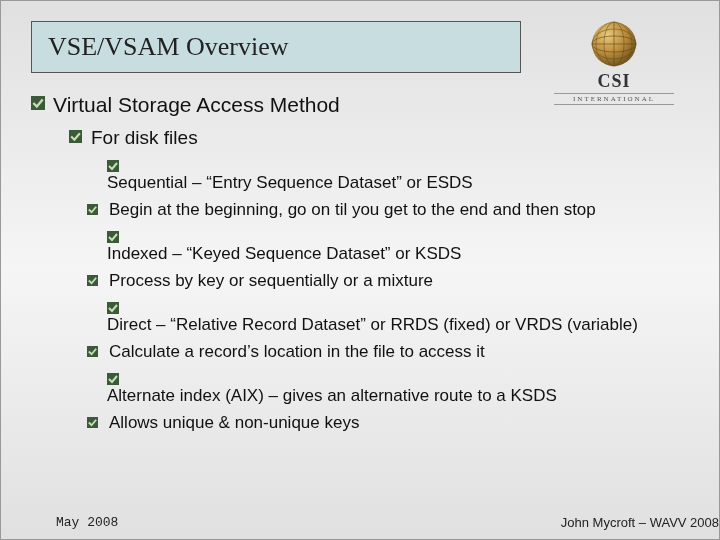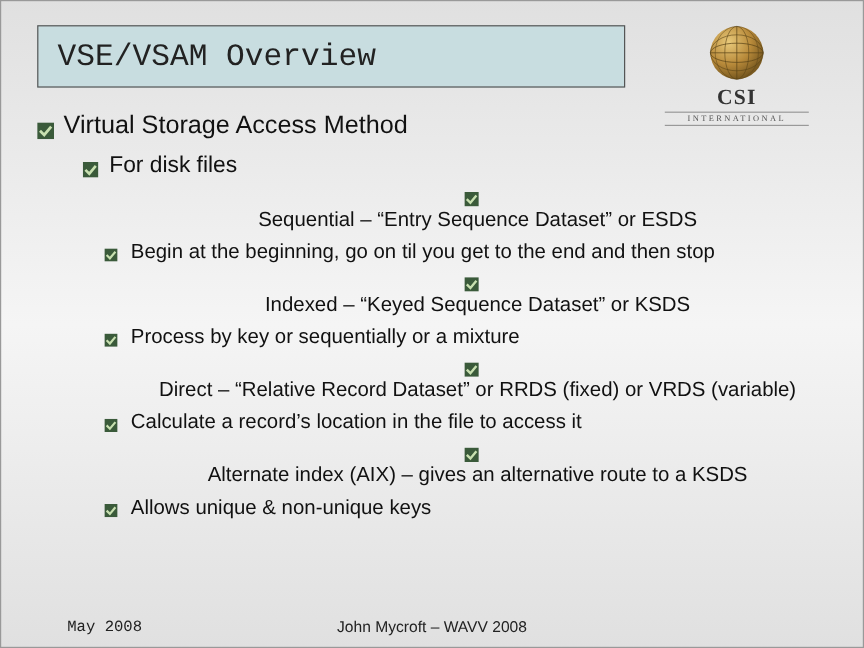--- a/index.html
+++ b/index.html
@@ -17,21 +17,21 @@
     border: 1px solid #999;
   }
   .title-bar {
     background: #c8dde0;
     border: 1px solid #555;
     padding: 10px 16px;
     font-size: 26px;
     font-weight: normal;
     color: #222;
     width: 490px;
-    font-family: Liberation Mono, monospace;
+    font-family: Liberation Serif, serif;
   }
   .logo-box {
     position: absolute;
     top: 18px;
     right: 45px;
     width: 120px;
     text-align: center;
   }
   .logo-circle {
     width: 50px;
@@ -57,21 +57,21 @@
     padding: 1px 0;
     margin-top: 1px;
   }
   .content {
     margin-top: 18px;
     font-size: 17px;
     color: #111;
   }
   .bullet-1, .bullet-2, .bullet-3, .bullet-4 {
     display: flex;
-    align-items: center;
+    align-items: flex-start;
     line-height: 1.35;
     margin-bottom: 4px;
   }
   .bullet-1 { margin-left: 0px; font-size: 21px; }
   .bullet-2 { margin-left: 38px; font-size: 19px; margin-top: 6px; }
   .bullet-3 { margin-left: 76px; font-size: 17px; flex-direction: column; }
   .bullet-4 { margin-left: 56px; font-size: 17px; }
   .bicon {
     width: 12px;
     height: 12px;
@@ -84,21 +84,21 @@
   .footer {
     position: absolute;
     bottom: 24px;
     left: 0;
     width: 100%;
     font-size: 13px;
     color: #222;
     font-family: Arial, sans-serif;
   }
   .footer-left { position: absolute; left: 55px; font-family: Liberation Mono, monospace; }
-  .footer-center { position: absolute; left: 0; width: 100%; text-align: center; }
+  .footer-center { position: absolute; left: 0; width: 100%; text-align: right; }
 </style>
 </head>
 <body>
 
 <div class="slide">
 
   <div class="title-bar">
     <span>VSE/VSAM Overview</span>
   </div>
 

